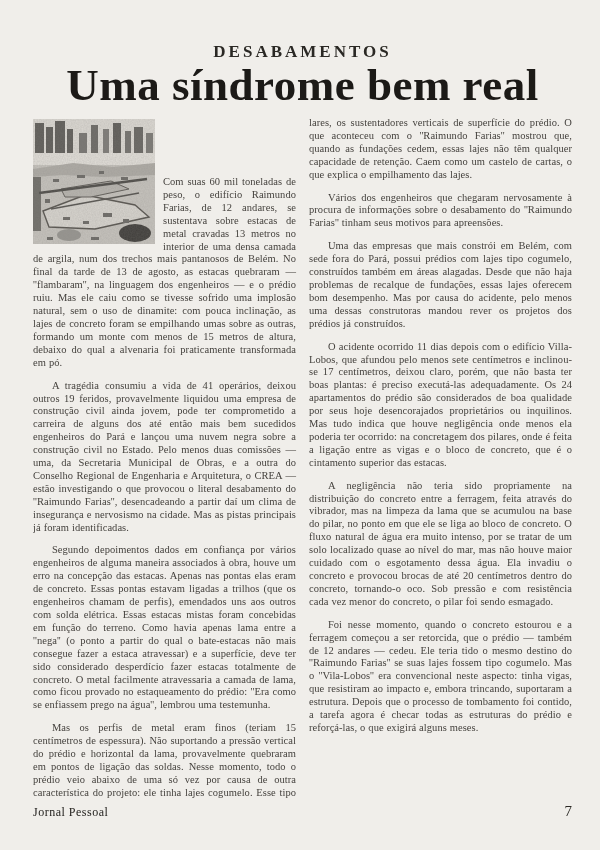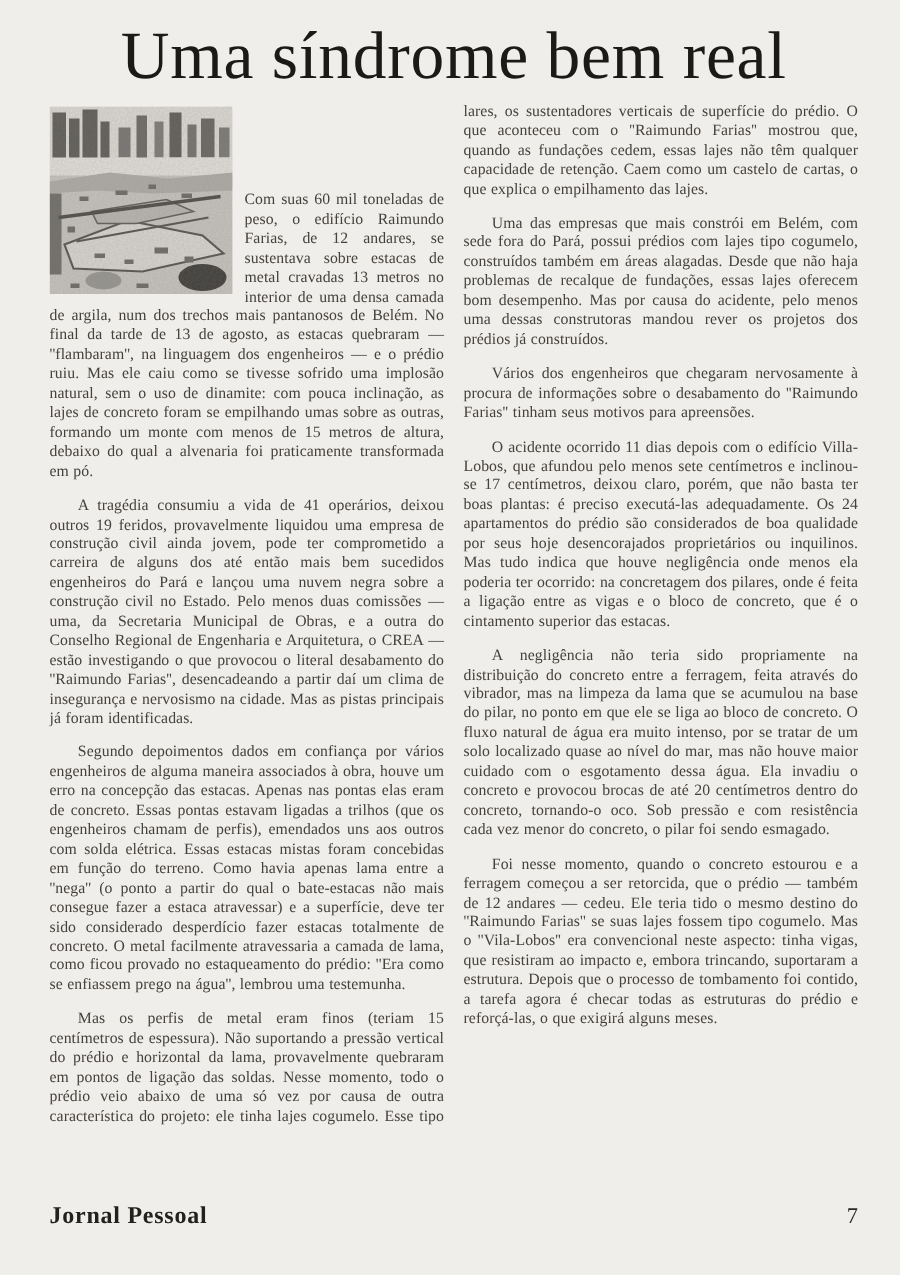--- a/index.html
+++ b/index.html
@@ -25,21 +25,21 @@
   .kicker{
     font-family:"Liberation Serif", serif;
     font-weight:bold;
     font-size:17px;
     letter-spacing:3px;
     color:#2a2824;
     margin-top:28px;
   }
   .headline{
     font-family:"Liberation Serif", serif;
-    font-weight:normal;
+    font-weight:bold;
     font-size:45px;
     letter-spacing:0.5px;
     color:#1c1a17;
     margin:1px 0 0 0;
     line-height:1.0;
   }
   main.columns{
     display:flex;
     gap:13px;
     margin-top:9px;
@@ -67,37 +67,38 @@
   p.photo-wrapped{padding-top:59px;}
   footer{
     position:absolute;
     left:33px;right:28px;bottom:30px;
     display:flex;
     justify-content:space-between;
     align-items:baseline;
   }
   .pub-name{
     font-family:"Liberation Serif", serif;
-    font-weight:bold;
-    font-size:16px;
+    font-weight:normal;
+    font-size:12px;
     color:#23211e;
     letter-spacing:0.5px;
   }
   .page-num{
     font-family:"Liberation Serif", serif;
     font-size:15px;
     color:#2a2824;
   }
 </style>
 </head>
 <body>
 
 <div class="page">
 
   <header>
+    <div class="kicker">DESABAMENTOS</div>
     <h1 class="headline">Uma síndrome bem real</h1>
   </header>
 
   <main class="columns">
 
     <section class="col">
       <figure class="photo">
         <svg viewBox="0 0 122 125" xmlns="http://www.w3.org/2000/svg">
           <defs>
             <filter id="grain" x="0" y="0" width="100%" height="100%">
@@ -156,22 +157,22 @@
         </svg>
       </figure>
       <p class="photo-wrapped">Com suas 60 mil toneladas de peso, o edifício Raimundo Farias, de 12 andares, se sustentava sobre estacas de metal cravadas 13 metros no interior de uma densa camada de argila, num dos trechos mais pantanosos de Belém. No final da tarde de 13 de agosto, as estacas quebraram — ''flambaram'', na linguagem dos engenheiros — e o prédio ruiu. Mas ele caiu como se tivesse sofrido uma implosão natural, sem o uso de dinamite: com pouca inclinação, as lajes de concreto foram se empilhando umas sobre as outras, formando um monte com menos de 15 metros de altura, debaixo do qual a alvenaria foi praticamente transformada em pó.</p>
       <p class="indent">A tragédia consumiu a vida de 41 operários, deixou outros 19 feridos, provavelmente liquidou uma empresa de construção civil ainda jovem, pode ter comprometido a carreira de alguns dos até então mais bem sucedidos engenheiros do Pará e lançou uma nuvem negra sobre a construção civil no Estado. Pelo menos duas comissões — uma, da Secretaria Municipal de Obras, e a outra do Conselho Regional de Engenharia e Arquitetura, o CREA — estão investigando o que provocou o literal desabamento do ''Raimundo Farias'', desencadeando a partir daí um clima de insegurança e nervosismo na cidade. Mas as pistas principais já foram identificadas.</p>
       <p class="indent">Segundo depoimentos dados em confiança por vários engenheiros de alguma maneira associados à obra, houve um erro na concepção das estacas. Apenas nas pontas elas eram de concreto. Essas pontas estavam ligadas a trilhos (que os engenheiros chamam de perfis), emendados uns aos outros com solda elétrica. Essas estacas mistas foram concebidas em função do terreno. Como havia apenas lama entre a ''nega'' (o ponto a partir do qual o bate-estacas não mais consegue fazer a estaca atravessar) e a superfície, deve ter sido considerado desperdício fazer estacas totalmente de concreto. O metal facilmente atravessaria a camada de lama, como ficou provado no estaqueamento do prédio: ''Era como se enfiassem prego na água'', lembrou uma testemunha.</p>
       <p class="indent">Mas os perfis de metal eram finos (teriam 15 centímetros de espessura). Não suportando a pressão vertical do prédio e horizontal da lama, provavelmente quebraram em pontos de ligação das soldas. Nesse momento, todo o prédio veio abaixo de uma só vez por causa de outra característica do projeto: ele tinha lajes cogumelo. Esse tipo de laje, reforçada, dispensa a viga de concreto, que faz a amarração horizontal da edificação aos pi-</p>
     </section>
 
     <section class="col">
       <p>lares, os sustentadores verticais de superfície do prédio. O que aconteceu com o ''Raimundo Farias'' mostrou que, quando as fundações cedem, essas lajes não têm qualquer capacidade de retenção. Caem como um castelo de cartas, o que explica o empilhamento das lajes.</p>
+      <p class="indent">Vários dos engenheiros que chegaram nervosamente à procura de informações sobre o desabamento do ''Raimundo Farias'' tinham seus motivos para apreensões.</p>
       <p class="indent">Uma das empresas que mais constrói em Belém, com sede fora do Pará, possui prédios com lajes tipo cogumelo, construídos também em áreas alagadas. Desde que não haja problemas de recalque de fundações, essas lajes oferecem bom desempenho. Mas por causa do acidente, pelo menos uma dessas construtoras mandou rever os projetos dos prédios já construídos.</p>
-      <p class="indent">Vários dos engenheiros que chegaram nervosamente à procura de informações sobre o desabamento do ''Raimundo Farias'' tinham seus motivos para apreensões.</p>
       <p class="indent">O acidente ocorrido 11 dias depois com o edifício Villa-Lobos, que afundou pelo menos sete centímetros e inclinou-se 17 centímetros, deixou claro, porém, que não basta ter boas plantas: é preciso executá-las adequadamente. Os 24 apartamentos do prédio são considerados de boa qualidade por seus hoje desencorajados proprietários ou inquilinos. Mas tudo indica que houve negligência onde menos ela poderia ter ocorrido: na concretagem dos pilares, onde é feita a ligação entre as vigas e o bloco de concreto, que é o cintamento superior das estacas.</p>
       <p class="indent">A negligência não teria sido propriamente na distribuição do concreto entre a ferragem, feita através do vibrador, mas na limpeza da lama que se acumulou na base do pilar, no ponto em que ele se liga ao bloco de concreto. O fluxo natural de água era muito intenso, por se tratar de um solo localizado quase ao nível do mar, mas não houve maior cuidado com o esgotamento dessa água. Ela invadiu o concreto e provocou brocas de até 20 centímetros dentro do concreto, tornando-o oco. Sob pressão e com resistência cada vez menor do concreto, o pilar foi sendo esmagado.</p>
       <p class="indent">Foi nesse momento, quando o concreto estourou e a ferragem começou a ser retorcida, que o prédio — também de 12 andares — cedeu. Ele teria tido o mesmo destino do ''Raimundo Farias'' se suas lajes fossem tipo cogumelo. Mas o ''Vila-Lobos'' era convencional neste aspecto: tinha vigas, que resistiram ao impacto e, embora trincando, suportaram a estrutura. Depois que o processo de tombamento foi contido, a tarefa agora é checar todas as estruturas do prédio e reforçá-las, o que exigirá alguns meses.</p>
 
     </section>
 
   </main>
 
   <footer>
     <div class="pub-name">Jornal Pessoal</div>

